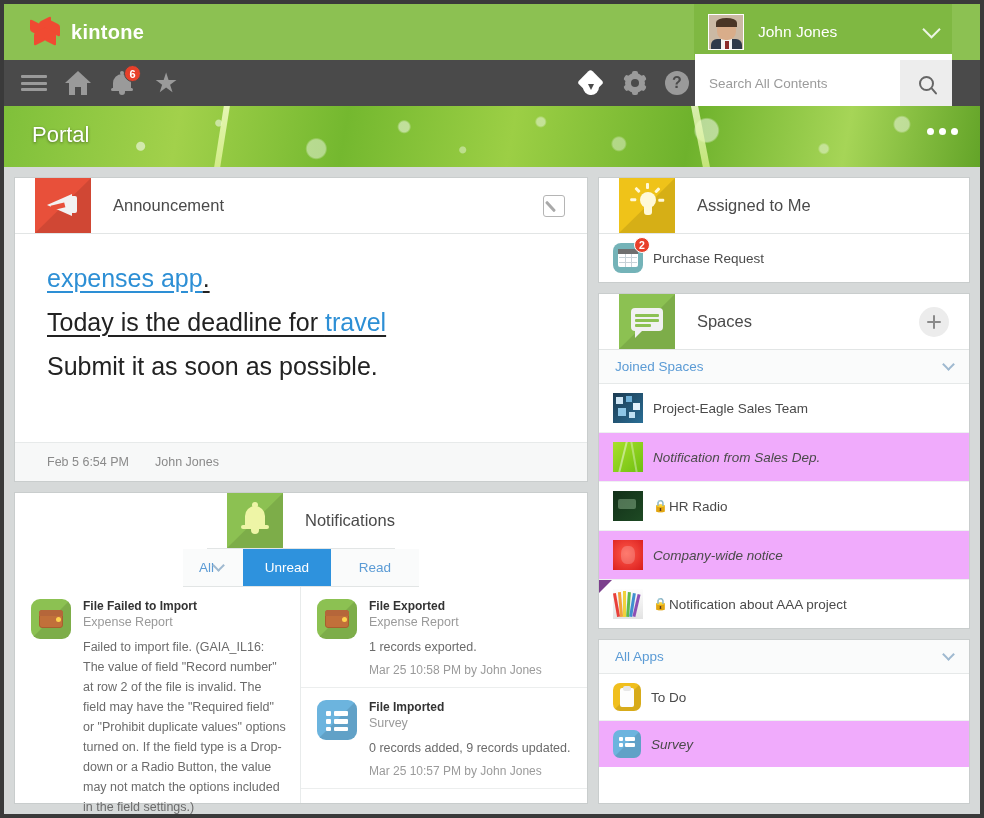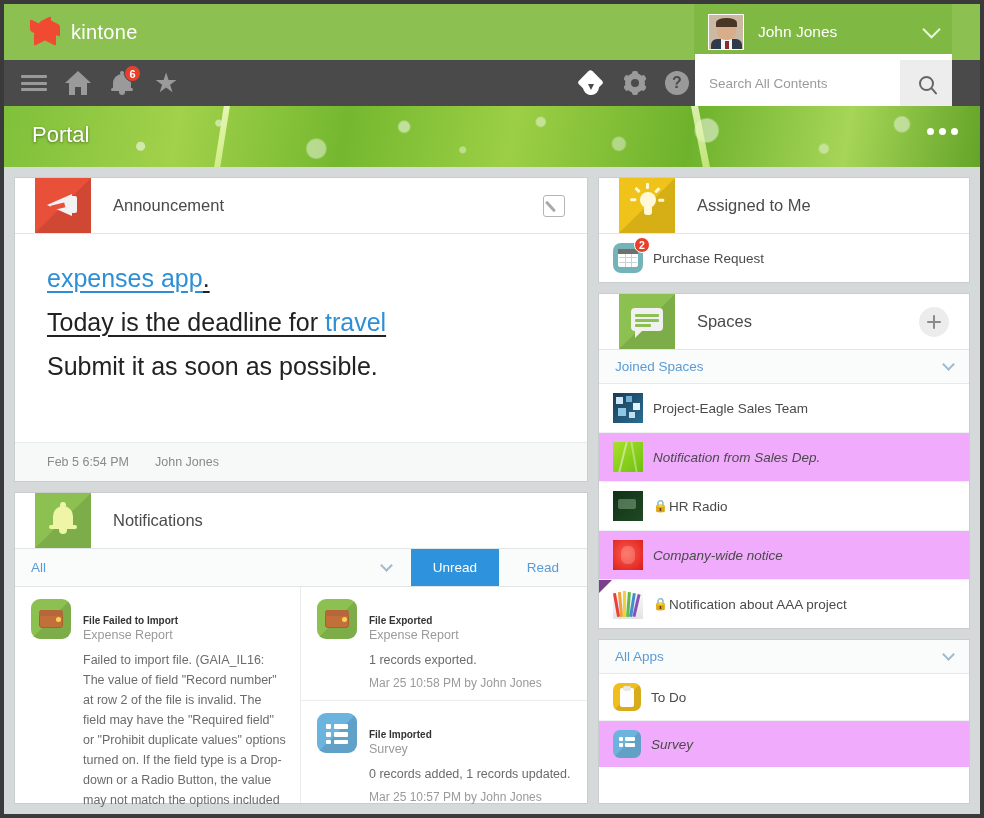--- a/index.html
+++ b/index.html
@@ -15,21 +15,21 @@
     background:#d6d9d9;
     border:4px solid #3a3a3a;
     overflow:hidden;
   }
 
   
   .topbar {
     height:56px; background:#8cc152;
     display:flex; align-items:center; position:relative;
   }
-  .logo-wrap { display:flex; align-items:center; padding-left:26px; gap:11px; }
+  .logo-wrap { display:flex; align-items:center; padding-left:26px; gap:11px;font-weight:bold; }
   .logo-mark { width:30px; height:27px; position:relative; }
   .logo-mark .cube { position:absolute; background:#f04a32; }
   .logo-mark .c1 { left:0; top:3px; width:12px; height:12px; transform:skewY(26deg); border-radius:2px;}
   .logo-mark .c2 { left:9px; top:0px; width:12px; height:12px; transform:skewY(-26deg); border-radius:2px;}
   .logo-mark .c3 { left:18px; top:3px; width:12px; height:12px; transform:skewY(26deg); border-radius:2px;}
   .logo-mark .c4 { left:4px; top:11px; width:12px; height:13px; transform:skewY(-26deg); border-radius:2px;}
   .logo-mark .c5 { left:14px; top:11px; width:12px; height:13px; transform:skewY(26deg); border-radius:2px;}
   .logo-text { color:#fff; font-size:20px; letter-spacing:.3px; }
 
   .user-chip {
@@ -265,21 +265,21 @@
   .notif-item { display:flex; gap:12px; padding:12px 14px 10px 16px; border-bottom:1px solid #eceeee; }
   .napp-icon { width:40px; height:40px; border-radius:9px; flex:none; position:relative; overflow:hidden; }
   .napp-icon .sh { position:absolute; right:0; bottom:0; width:0;height:0;
     border-left:40px solid transparent; border-bottom:40px solid rgba(0,0,0,.10); }
   .wallet { background:#8cc152; }
   .wallet .w { position:absolute; left:8px; top:11px; width:24px; height:18px; background:#c1703a; border-radius:3px; border:1px solid #a85f2e;}
   .wallet .flap { position:absolute; left:8px; top:11px; width:24px; height:6px; background:#b5663a; border-radius:3px 3px 0 0;}
   .wallet .dot { position:absolute; left:25px; top:18px; width:5px; height:5px; background:#ffd24d; border-radius:50%;}
   .listapp { background:#6cb4de; }
   .listapp .bar { position:absolute; background:#fff; border-radius:1px; }
-  .n-title { font-size:10px; font-weight:bold; color:#333;margin-top:16px; }
+  .n-title { font-size:12px; font-weight:bold; color:#333; }
   .n-sub { font-size:12.5px; color:#9a9a9a; margin-top:2px; }
   .n-desc { font-size:12.5px; color:#6b6b6b; line-height:20px; margin-top:8px; }
   .n-meta { font-size:12px; color:#9a9a9a; margin-top:6px; }
 
   
   .row-item {
     display:flex; align-items:center; gap:10px; padding:9px 14px; font-size:13.5px;
     color:#4a4a4a; border-bottom:1px solid #eef1f1; cursor:pointer; position:relative;
   }
   .row-item:last-child { border-bottom:0; }
@@ -434,21 +434,21 @@
           </div>
           <div class="ann-line2">Submit it as soon as possible.</div>
           <div style="height:38px"></div>
         </div>
         <div class="ann-foot">
           <span>Feb 5 6:54 PM</span>
           <span>John Jones</span>
         </div>
       </div>
 
-      <div class="card" style="flex:1; display:flex; flex-direction:column; min-height:0;">
+      <div class="card" style="flex:1; display:flex; flex-direction:column; min-height:0;align-items:center;">
         <div class="card-head">
           <div class="head-icon ic-bell">
             <span class="shadow"></span>
               <span class="top"></span>
               <span class="b"></span>
               <span class="lip"></span>
               <span class="cl"></span>
           </div>
           <div class="card-title">Notifications</div>
         </div>
@@ -501,21 +501,21 @@
                 <span class="bar" style="left:9px;top:11px;width:5px;height:5px;"></span>
                 <span class="bar" style="left:17px;top:11px;width:14px;height:5px;"></span>
                 <span class="bar" style="left:9px;top:19px;width:5px;height:5px;"></span>
                 <span class="bar" style="left:17px;top:19px;width:14px;height:5px;"></span>
                 <span class="bar" style="left:9px;top:27px;width:5px;height:4px;"></span>
                 <span class="bar" style="left:17px;top:27px;width:14px;height:4px;"></span>
               </div>
               <div style="flex:1; min-width:0;">
                 <div class="n-title">File Imported</div>
                 <div class="n-sub">Survey</div>
-                <div class="n-desc">0 records added, 1 records updated.</div>
+                <div class="n-desc">0 records added, 9 records updated.</div>
                 <div class="n-meta">Mar 25 10:57 PM  by John Jones</div>
               </div>
             </div>
           </div>
         </div>
       </div>
     </div>
 
     <div class="col-right">
 

